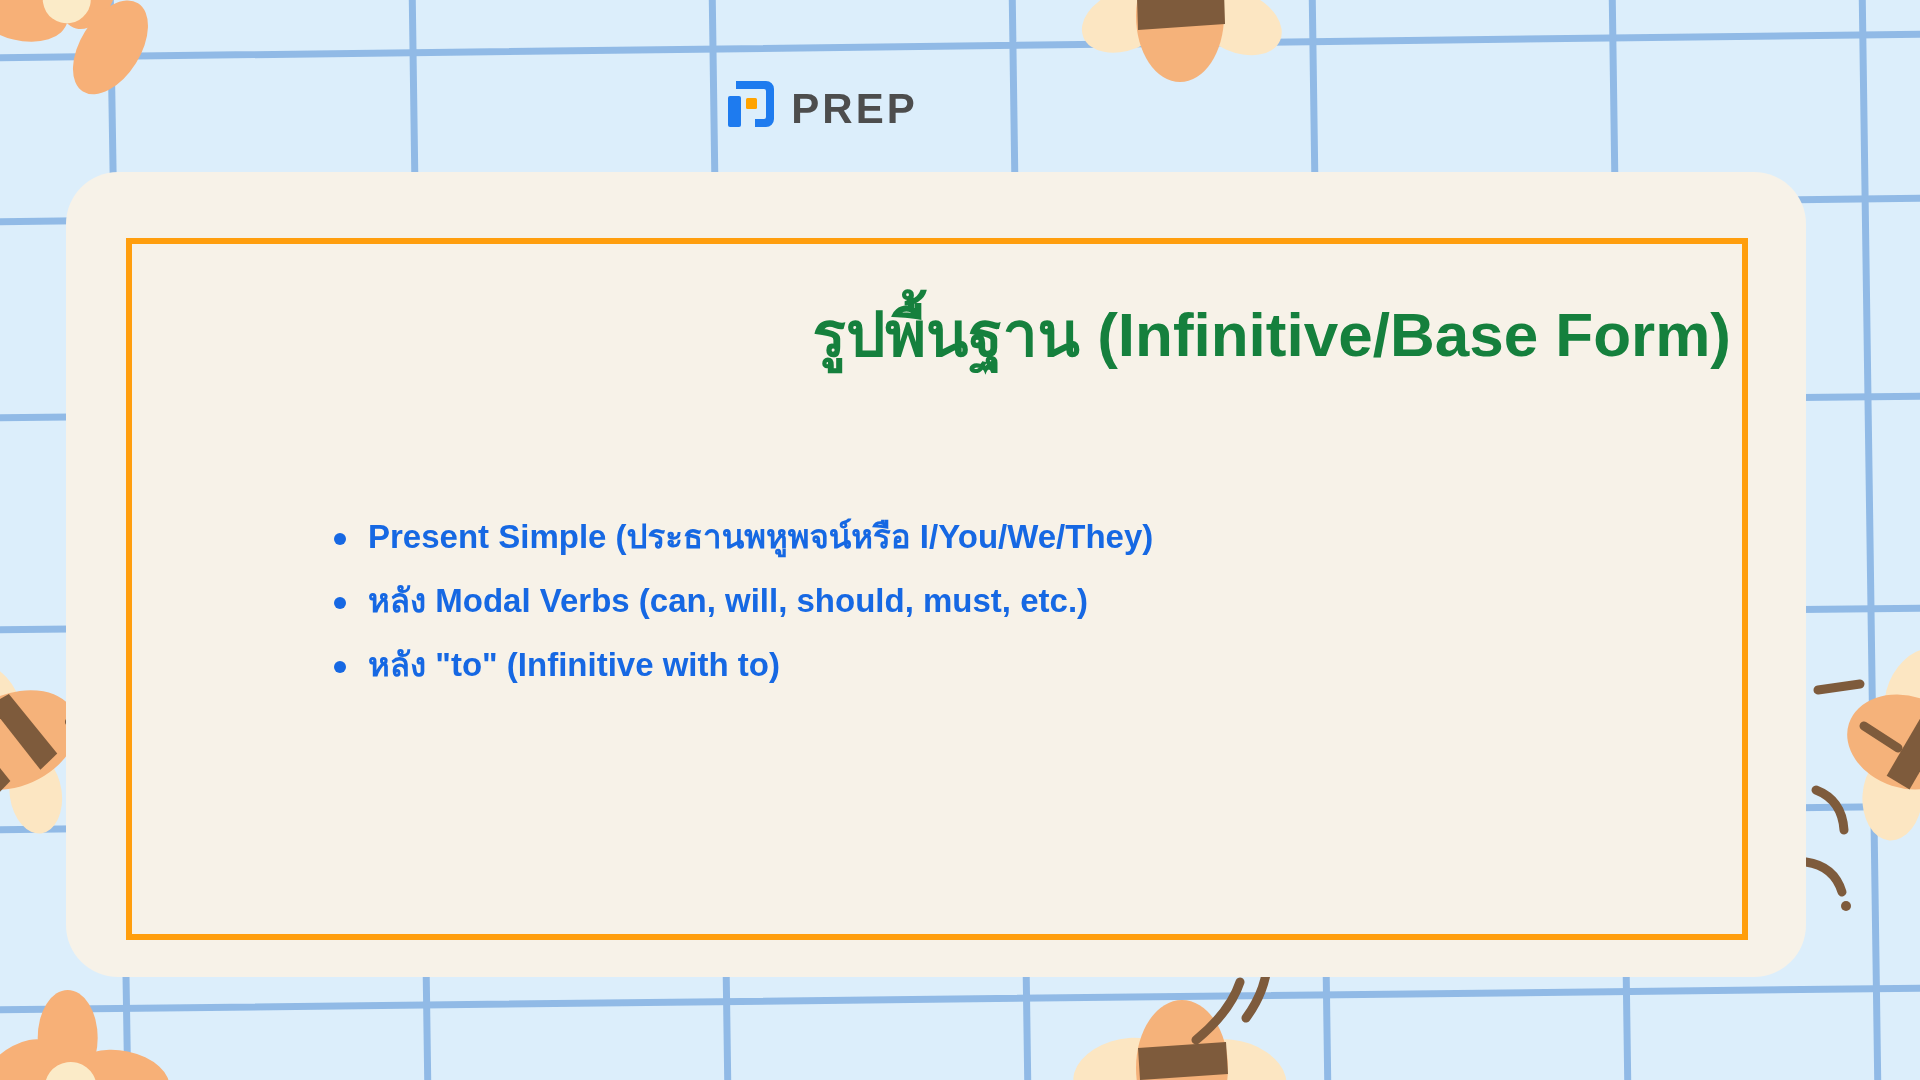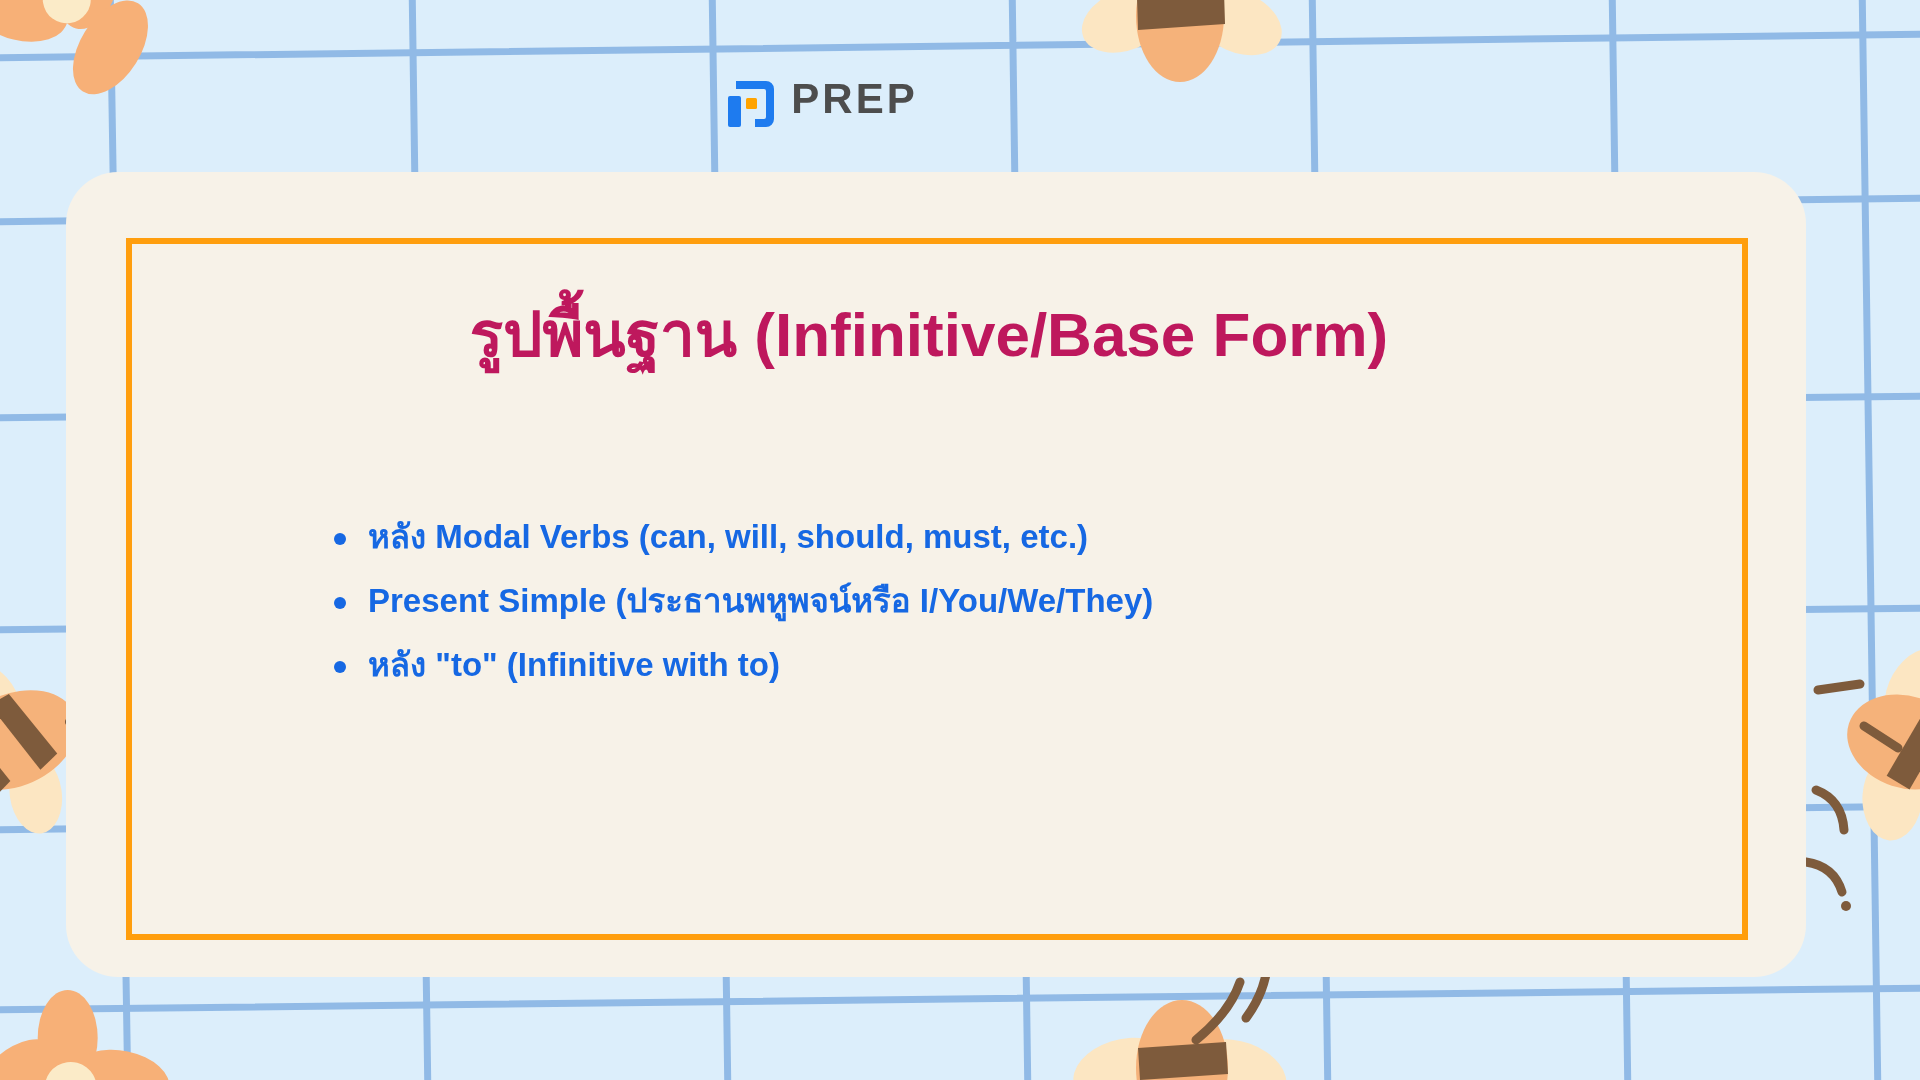--- a/index.html
+++ b/index.html
@@ -26,21 +26,21 @@
   #bg-layer svg { display:block; width:1920px; height:1080px; }
 
   
   #logo-bar {
     position:absolute;
     top:78px;
     left:0;
     width:1643px;
     display:flex;
     justify-content:center;
-    align-items:flex-start;
+    align-items:flex-end;
     gap:14px;
     z-index:5;
   }
   #logo-mark { width:52px; height:52px; display:block; }
   #logo-text {
     font-size:42px;
     font-weight:bold;
     letter-spacing:3px;
     color:#4D4D4D;
     line-height:1;
@@ -65,27 +65,27 @@
     top:238px;
     width:1622px;
     height:702px;
     border:6px solid #FF9E0D;
     z-index:5;
   }
 
   
   #headline {
     position:absolute;
-    left:118px;
+    left:109px;
     top:296px;
     width:1622px;
-    text-align:center;
+    text-align:right;
     font-size:62px;
     font-weight:bold;
-    color:#be185d;
+    color:#15803d;
     line-height:1.25;
     z-index:6;
     white-space:nowrap;
   }
 
   
   #bullet-list {
     position:absolute;
     left:330px;
     top:520px;
@@ -209,16 +209,16 @@
   </svg>
   <span id="logo-text">PREP</span>
 </div>
 
 <div id="content-card"></div>
 <div id="card-inner-frame"></div>
 
 <h1 id="headline">รูปพื้นฐาน (Infinitive/Base Form)</h1>
 
 <ul id="bullet-list">
+  <li>Present Simple (ประธานพหูพจน์หรือ I/You/We/They)</li>
   <li>หลัง Modal Verbs (can, will, should, must, etc.)</li>
-  <li>Present Simple (ประธานพหูพจน์หรือ I/You/We/They)</li>
   <li>หลัง "to" (Infinitive with to)</li>
 </ul>
 
 </body></html>

